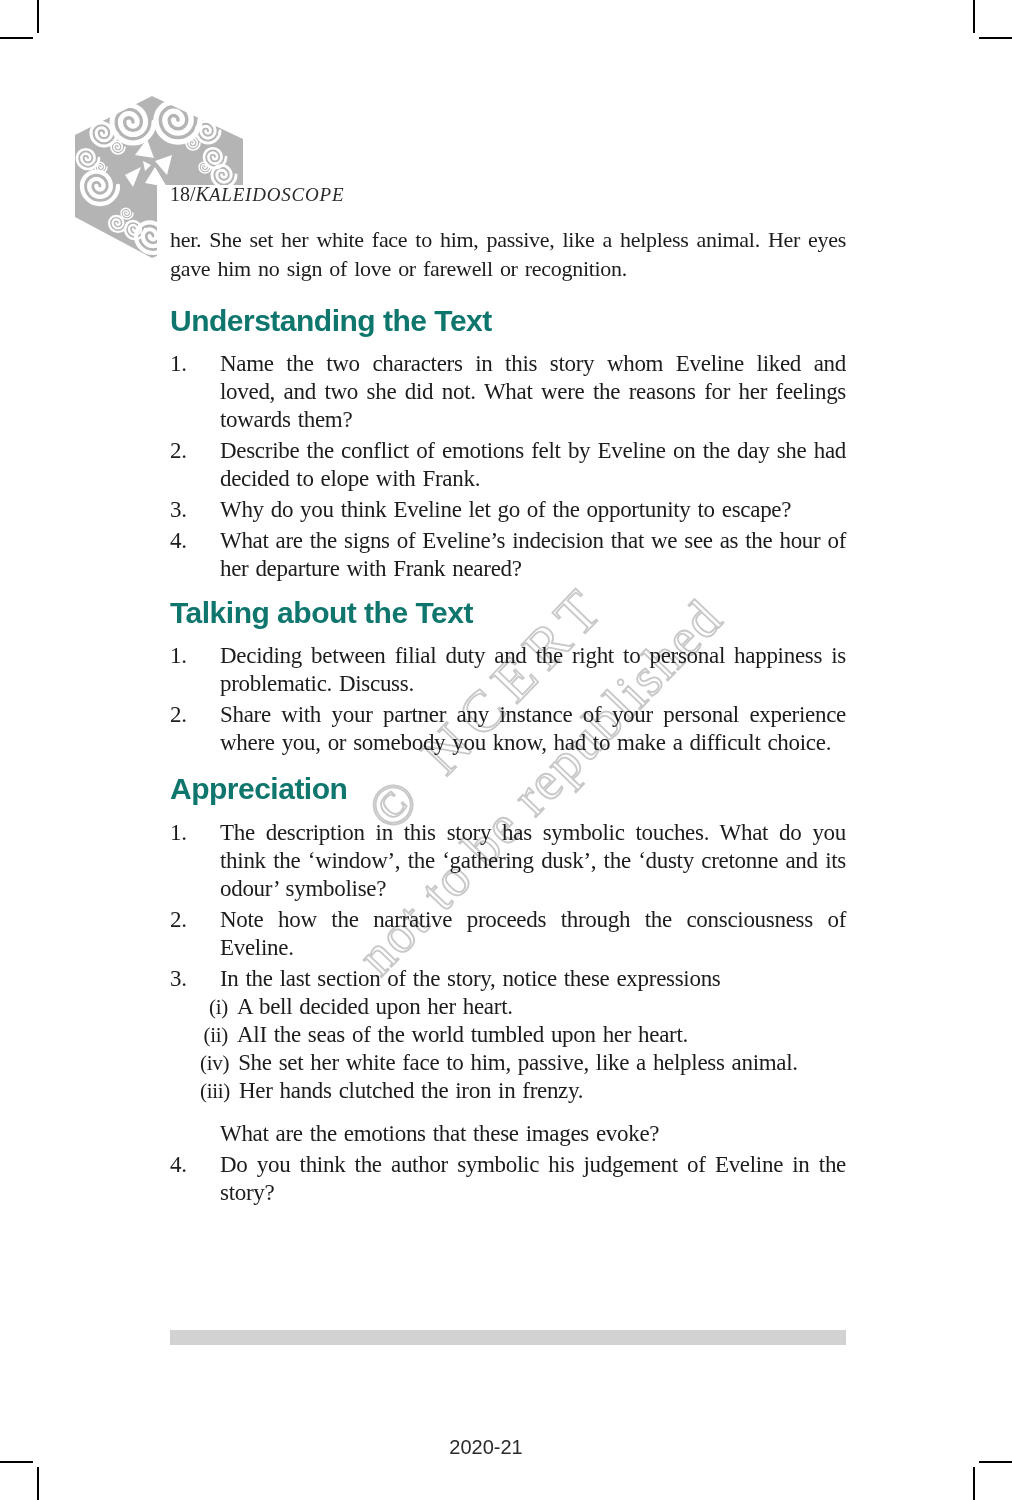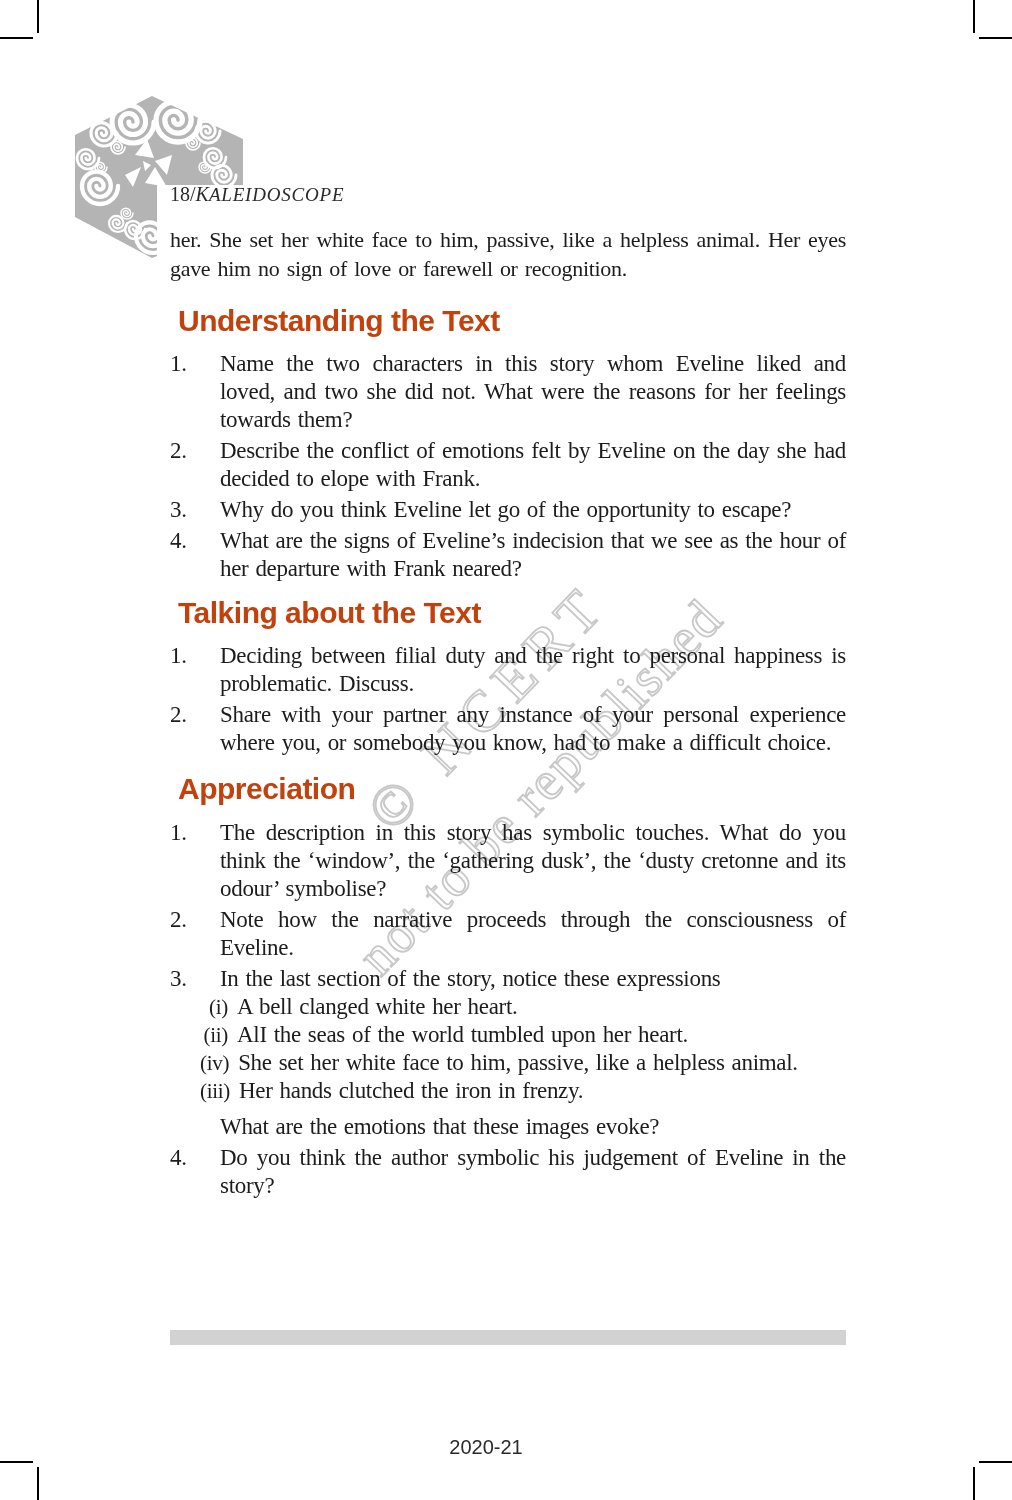--- a/index.html
+++ b/index.html
@@ -28,36 +28,36 @@
   .running-head{
     padding-top:183px;font-size:20px;line-height:22px;color:#2a2a2a;
   }
   .rh-initial{font-style:italic;font-size:20px;}
   .rh-rest{font-style:italic;font-size:19px;letter-spacing:0.8px;}
   .intro{
     margin:19px 0 0 0;font-size:22px;line-height:29px;text-align:justify;
     word-spacing:2px;letter-spacing:-0.3px;
   }
   .sec-heading{
-    margin:8px;font-family:"Liberation Sans",sans-serif;font-weight:bold;
-    color:#c2410c;font-size:30px;line-height:31px;letter-spacing:-0.5px;
+    margin:0;font-family:"Liberation Sans",sans-serif;font-weight:bold;
+    color:#0f766e;font-size:30px;line-height:31px;letter-spacing:-0.5px;
   }
   .h-understanding{margin-top:22px;}
   .h-talking{margin-top:14px;}
   .h-appreciation{margin-top:16px;}
   .qlist{margin-top:14px;}
   .qlist-app{margin-top:15px;}
   .qitem{display:flex;margin-bottom:3px;font-size:23px;line-height:28px;letter-spacing:-0.3px;}
   .qnum{flex:0 0 50px;}
   .qbody{flex:1;min-width:0;}
   .qtext{text-align:justify;word-spacing:1.5px;}
   .subitem{display:flex;margin-left:-20px;}
   .sublabel{flex:0 0 28px;text-align:right;font-size:21px;}
   .subtext{flex:1;margin-left:9px;text-align:justify;word-spacing:1.5px;}
-  .followup{margin-top:8px;}
+  .followup{margin-top:15px;}
   
   .footer-bar{position:absolute;left:170px;top:1330px;width:676px;height:15px;background:#d2d2d2;z-index:2;}
   .footer-year{
     position:absolute;left:0;top:1436px;width:972px;text-align:center;
     font-family:"Liberation Sans",sans-serif;font-size:20px;color:#2a2a2a;z-index:2;
   }
 </style>
 </head>
 <body>
 
@@ -162,21 +162,21 @@
         <div class="qbody">
             <div class="qtext">Note how the narrative proceeds through the consciousness of Eveline.</div>
           </div>
       </div>
       <div class="qitem">
         <span class="qnum">3.</span>
         <div class="qbody">
           <div class="qtext">In the last section of the story, notice these expressions</div>
           <div class="subitem">
             <span class="sublabel">(i)</span>
-            <div class="subtext">A bell clanged white her heart.</div>
+            <div class="subtext">A bell decided upon her heart.</div>
           </div>
           <div class="subitem">
             <span class="sublabel">(ii)</span>
             <div class="subtext">AlI the seas of the world tumbled upon her heart.</div>
           </div>
           <div class="subitem">
             <span class="sublabel">(iv)</span>
             <div class="subtext">She set her white face to him, passive, like a helpless animal.</div>
           </div>
           <div class="subitem">

